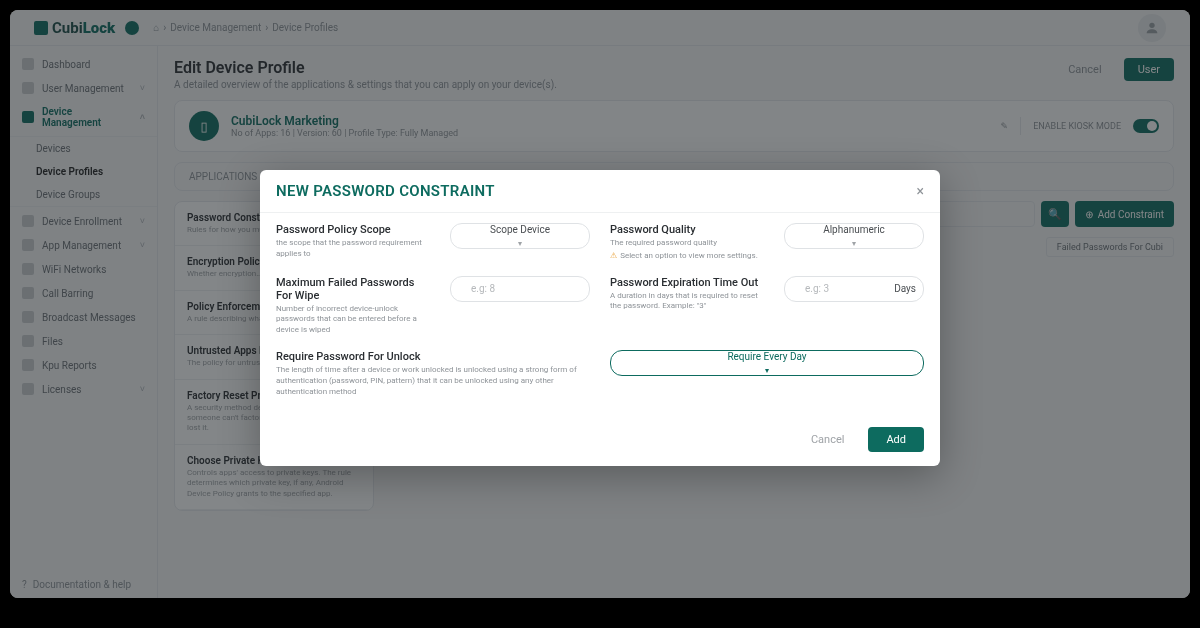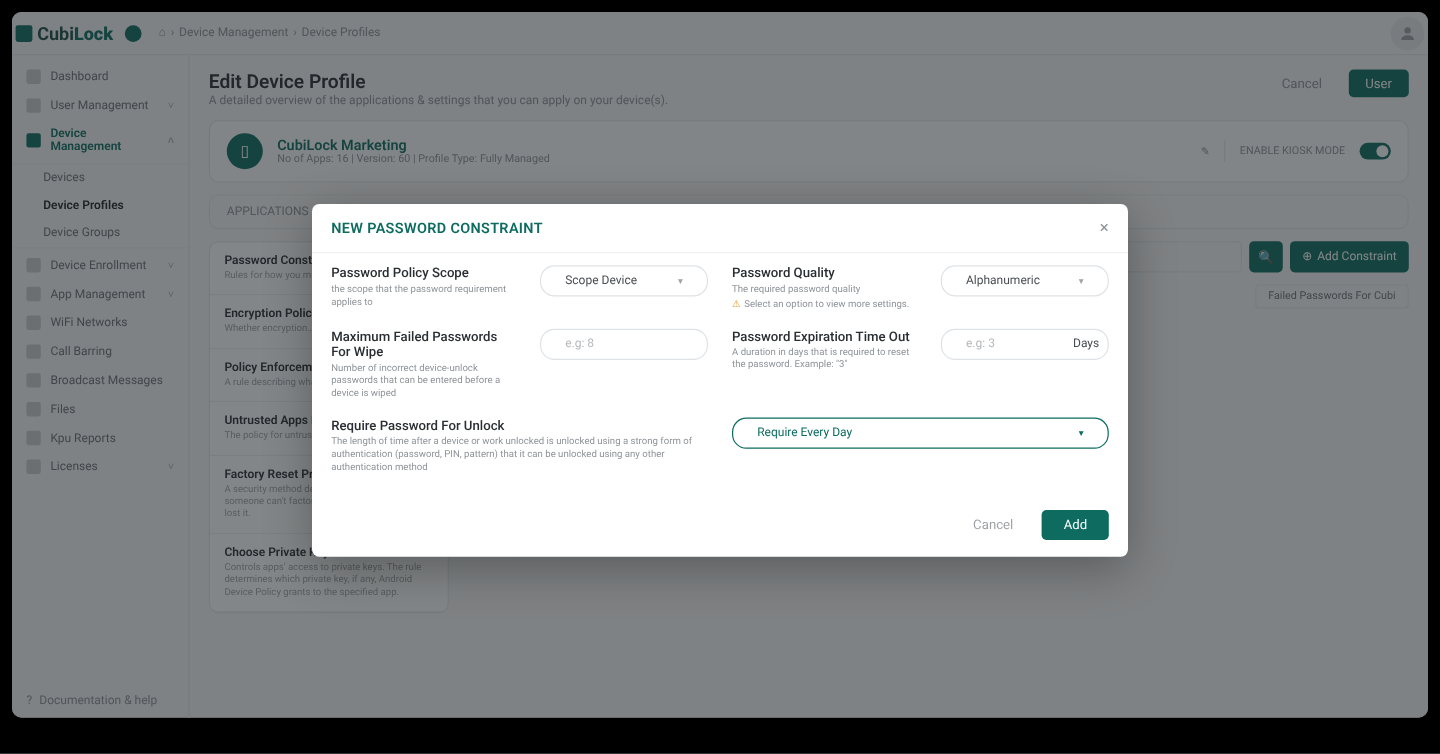--- a/index.html
+++ b/index.html
@@ -1,18 +1,18 @@
 <!DOCTYPE html>
 <html><head>
 <meta charset="utf-8">
 <style>
 * { box-sizing: border-box; margin: 0; padding: 0; font-family: -apple-system, BlinkMacSystemFont, "Segoe UI", Roboto, sans-serif; }
 body { background: #000; width: 1200px; height: 628px; overflow: hidden; position: relative; }
 .app-frame { position: absolute; top: 10px; left: 10px; right: 10px; bottom: 30px; background: #f5f6f7; border-radius: 8px; overflow: hidden; box-shadow: 0 8px 30px rgba(0,0,0,.4); }
-.topbar { height: 36px; display: flex; align-items: center; padding: 0 3px; border-bottom: 1px solid #e5e7ea; }
+.topbar { height: 36px; display: flex; align-items: center; padding: 0 24px; border-bottom: 1px solid #e5e7ea; }
 .logo { font-weight: 700; color: #1a4a45; font-size: 15px; display: flex; align-items: center; gap: 4px; }
 .logo .logo-icon { width: 14px; height: 14px; background: #0d6b5f; border-radius: 2px; }
 .logo b { color: #0d6b5f; }
 .badge-dot { width: 14px; height: 14px; border-radius: 50%; background: #0d6b5f; margin-left: 10px; }
 .breadcrumb { margin-left: 14px; font-size: 10px; color: #8e9398; display: flex; gap: 4px; align-items: center; }
 .avatar { margin-left: auto; width: 28px; height: 28px; border-radius: 50%; background: #e6e8ea; display:flex; align-items:center; justify-content:center; }
 .avatar svg { width:16px; height:16px; }
 .layout { display: flex; height: calc(100% - 36px); }
 .sidebar { width: 148px; border-right: 1px solid #e5e7ea; padding-top: 6px; font-size: 10px; color: #6b7075; overflow:hidden; }
 .side-item { display: flex; align-items: center; gap: 8px; padding: 6px 12px; cursor: pointer; }
@@ -49,30 +49,30 @@
 .search-row{display:flex;gap:6px;justify-content:flex-end;}
 .search-row .search{flex:1;border:1px solid #e5e7ea;border-radius:4px;height:26px;}
 .icon-btn{width:28px;height:26px;background:#0d6b5f;border-radius:4px;display:flex;align-items:center;justify-content:center;color:#fff;font-size:11px;}
 .add-btn{height:26px;background:#0d6b5f;color:#fff;font-size:10px;padding:0 10px;border-radius:4px;display:flex;align-items:center;gap:4px;}
 .chips{margin-top:10px;display:flex;justify-content:flex-end;}
 .chip{font-size:9px;padding:4px 10px;border:1px solid #e5e7ea;border-radius:3px;color:#6b7075;}
 .empty-msg{text-align:center;font-size:10px;color:#8e9398;margin-top:180px;}
 .overlay{position:absolute;inset:0;background:rgba(30,35,38,.55);display:flex;align-items:flex-start;justify-content:center;padding-top:160px;}
 .modal{width:680px;background:#fff;border-radius:6px;box-shadow:0 10px 40px rgba(0,0,0,.3);}
 .modal-head{display:flex;align-items:center;padding:12px 16px;border-bottom:1px solid #eef0f1;}
-.modal-head h2{font-size:12px;color:#0d6b5f;font-weight:600;letter-spacing:.3px;}
+.modal-head h2{font-size:15px;color:#0d6b5f;font-weight:600;letter-spacing:.3px;}
 .modal-head .close{margin-left:auto;color:#8e9398;cursor:pointer;font-size:14px;}
 .modal-body{padding:10px 16px 6px;}
 .form-row{display:flex;gap:20px;margin-bottom:14px;}
 .form-col{flex:1;}
 .form-col.label-col{flex:1.1;}
 .lbl{font-size:11px;color:#2a2e32;font-weight:500;}
 .hint{font-size:8px;color:#8e9398;margin-top:2px;line-height:1.35;}
 .hint .warn{color:#e8a13a;margin-right:3px;}
-.select,.inp{width:100%;height:26px;border:1px solid #dfe2e5;border-radius:12px;font-size:10px;padding:0 20px;color:#4a4e52;background:#fff;display:flex;align-items:center;justify-content:space-between;}
+.select,.inp{width:100%;height:26px;border:1px solid #dfe2e5;border-radius:12px;font-size:10px;padding:0 20px;color:#4a4e52;background:#fff;display:flex;align-items:center;justify-content:space-between;flex-direction:column;}
 .select.green{border-color:#0d6b5f;color:#0d6b5f;}
 .select .caret{font-size:8px;color:#9fa3a7;}
 .select.green .caret{color:#0d6b5f;}
 .inp::placeholder{color:#b6b9bc;}
 .inp-wrap{position:relative;}
 .suffix{position:absolute;right:8px;top:0;height:26px;display:flex;align-items:center;font-size:10px;color:#4a4e52;}
 .long-row .form-col.label-col{flex:1;}
 .long-row .form-col.input-col{flex:1;}
 .modal-foot{display:flex;justify-content:flex-end;gap:10px;padding:10px 16px 14px;}
 .modal-foot .btn.ghost{color:#9fa3a7;}

